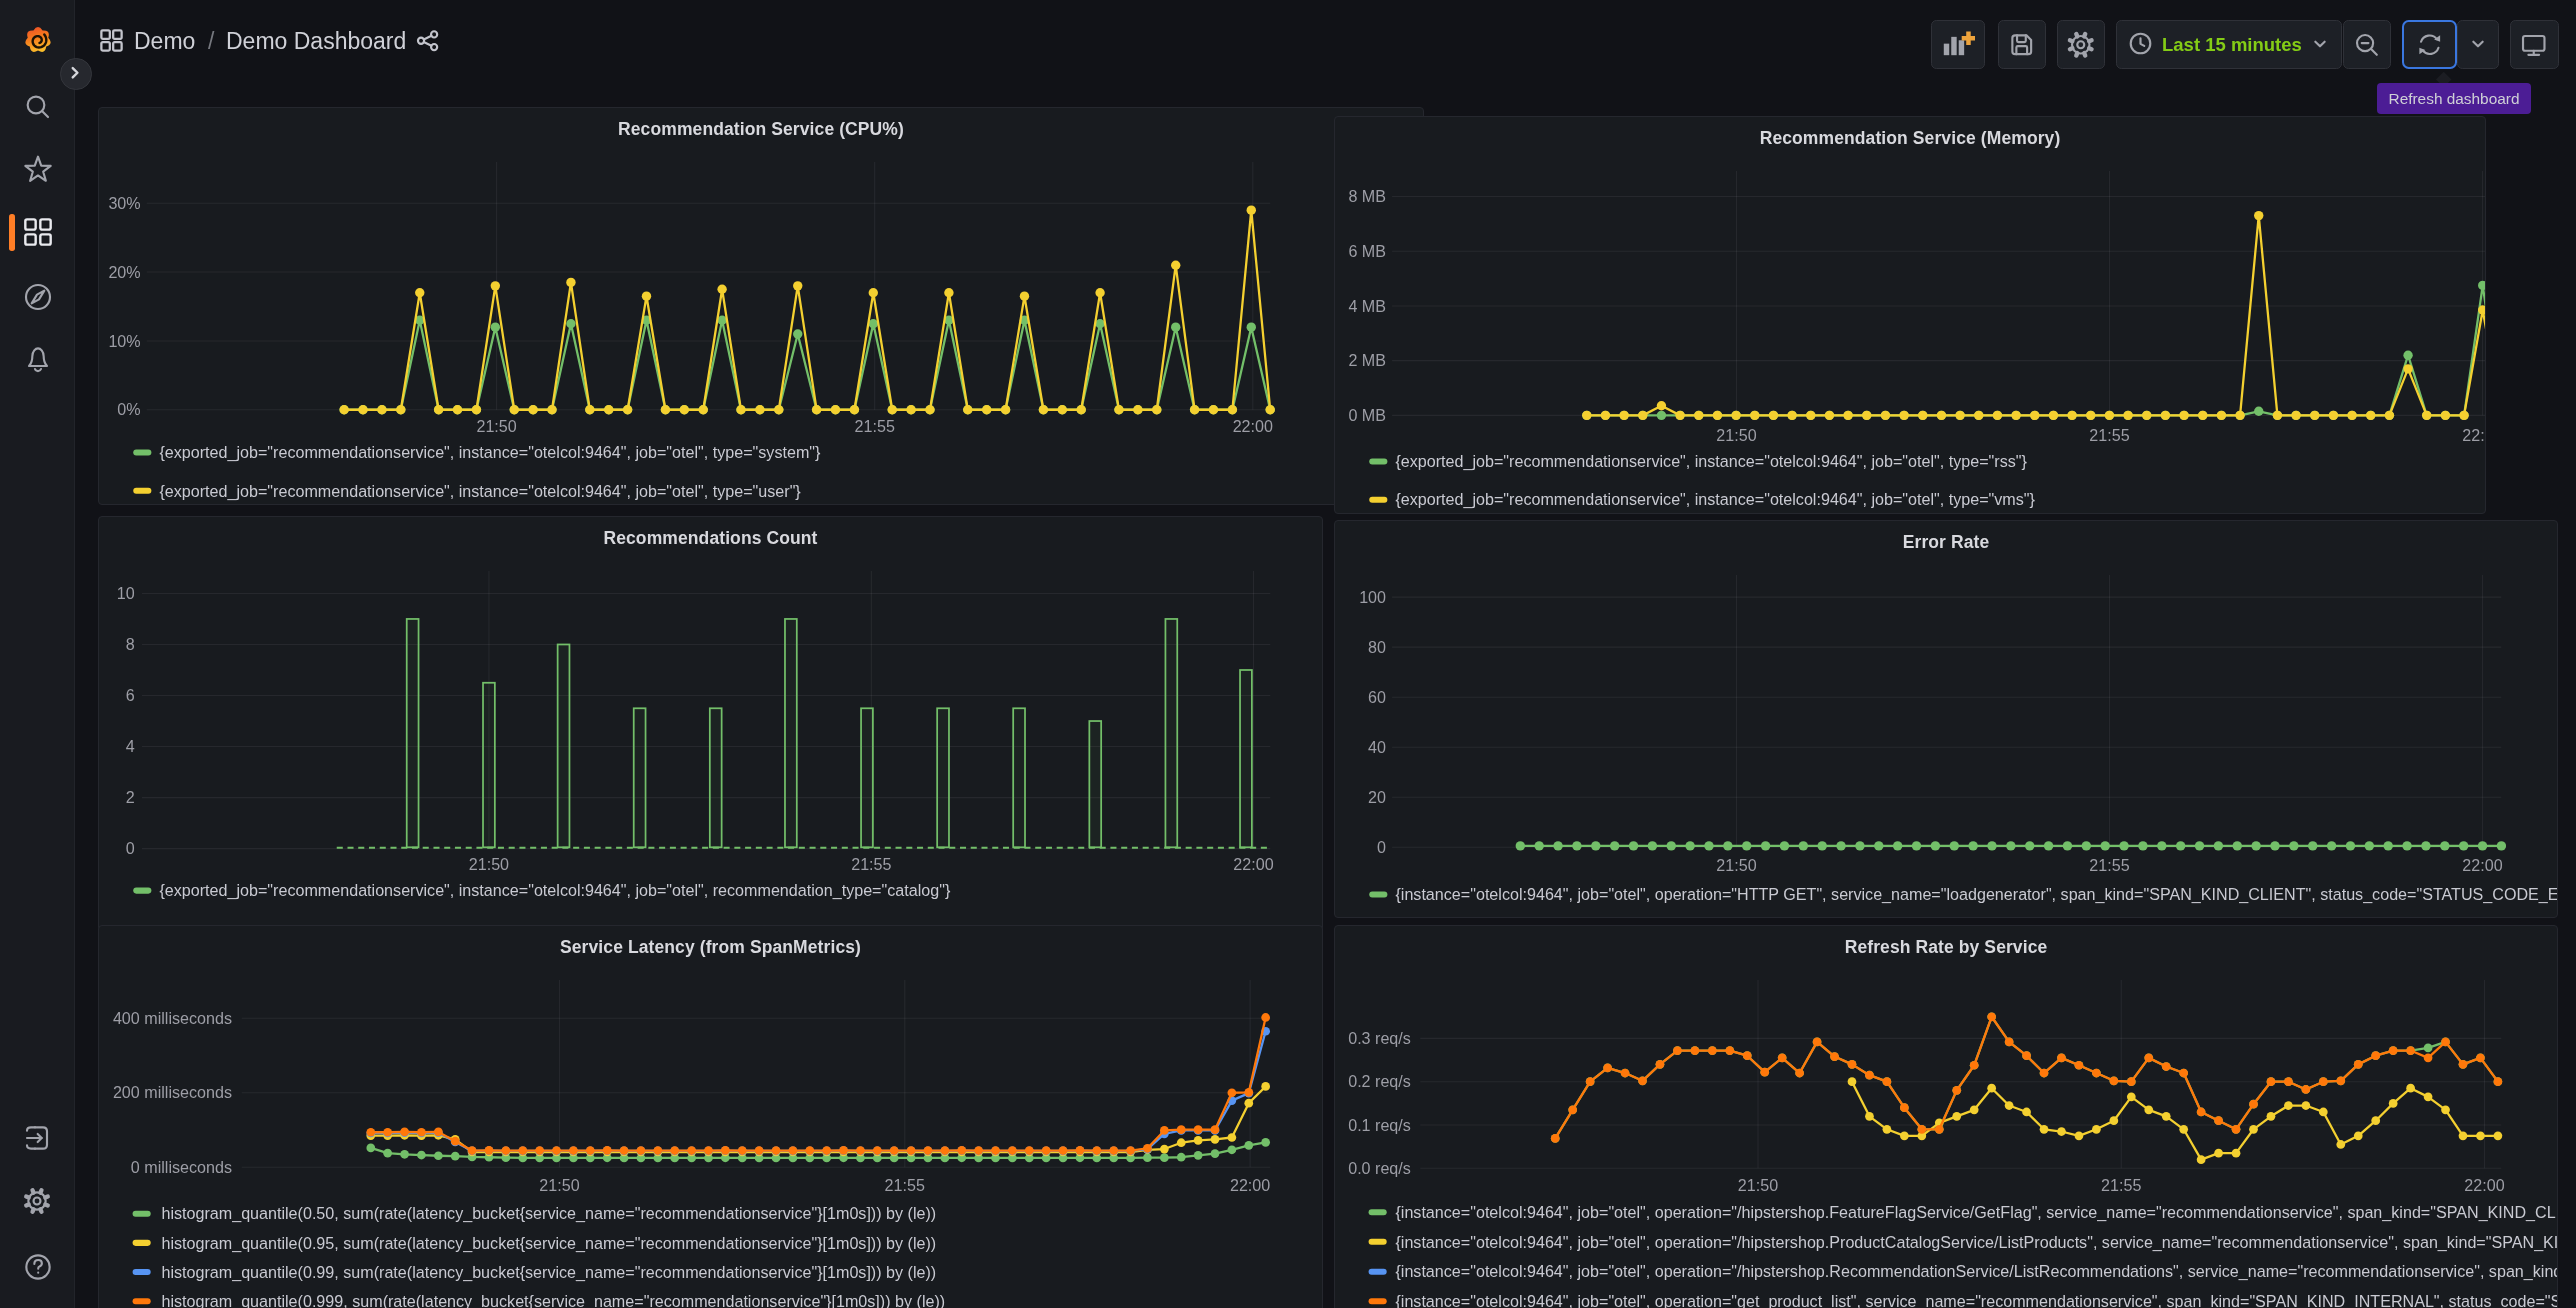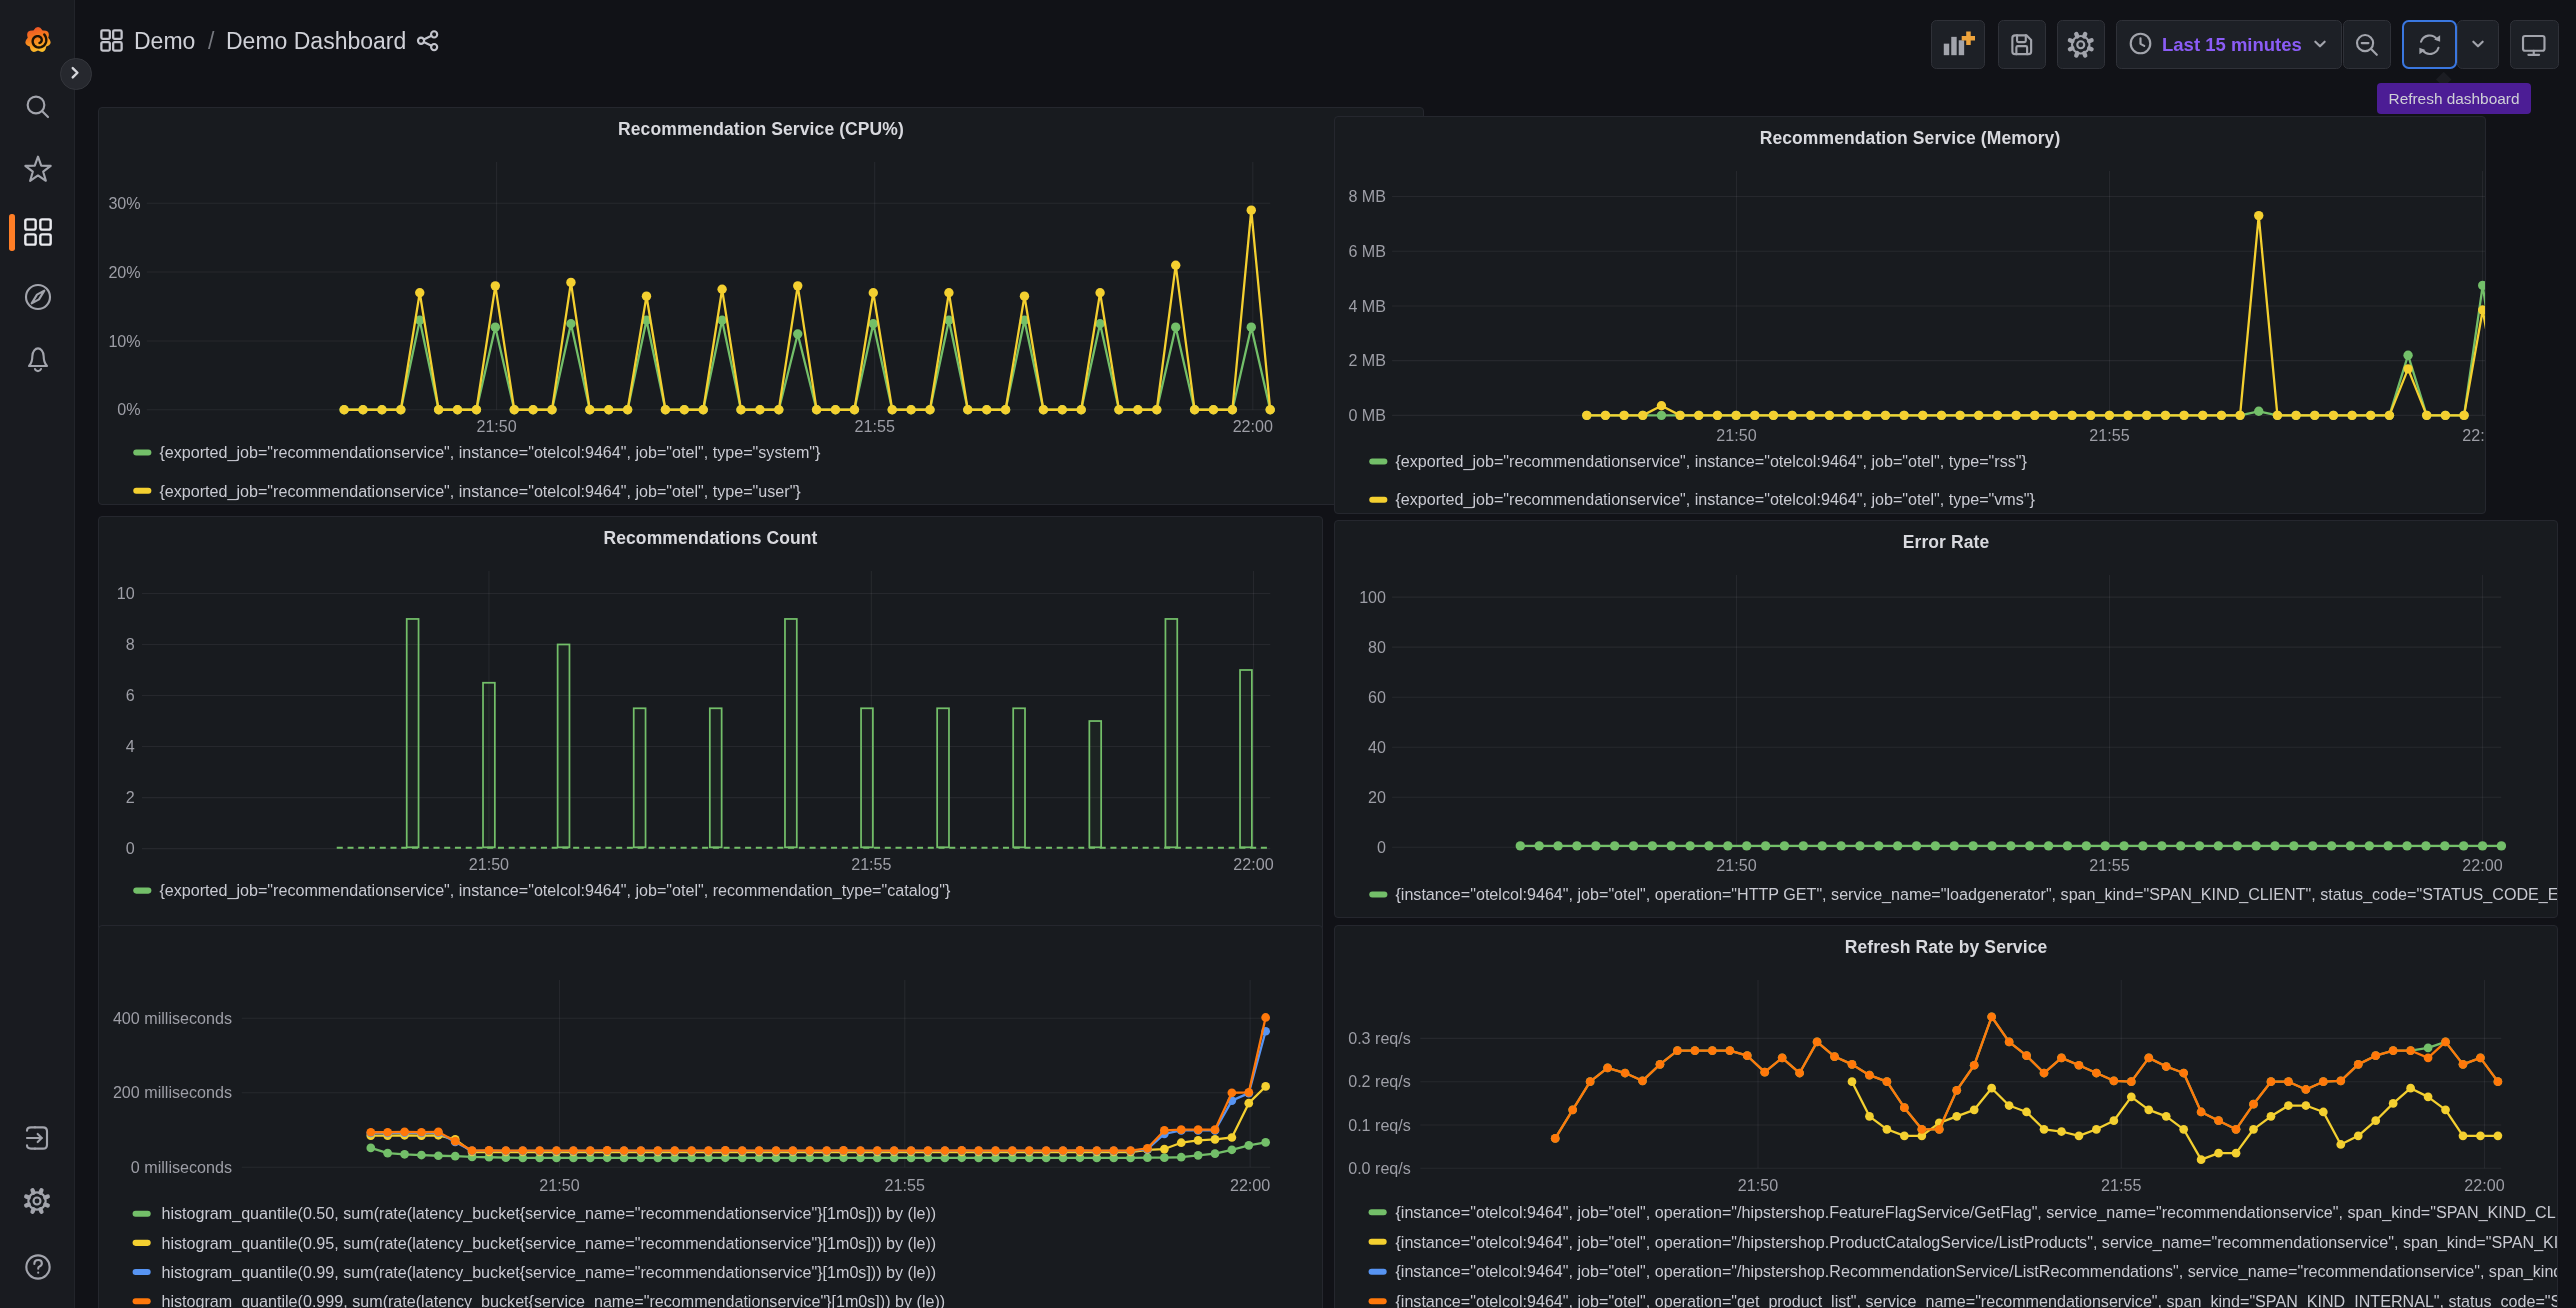--- a/index.html
+++ b/index.html
@@ -104,21 +104,21 @@
     <line x1="12.47" y1="-5.17" x2="16.17" y2="-6.70" stroke-width="6.5"></line>
   </svg>
 <div style="position:absolute;left:2116px;top:20px;width:226px;height:49px;background:#1d2026;border:1.3px solid #2f3138;border-radius:5.4px;box-sizing:border-box"></div>
 <svg style="position:absolute;left:2127px;top:30px" width="27" height="27" viewBox="-20 -20 40 40" fill="none" stroke="#a2a4ac" color="#a2a4ac" stroke-width="3.2" stroke-linecap="round" stroke-linejoin="round">
     <circle cx="0" cy="0" r="14.5"></circle>
     <path d="M 0 -7.5 V 0.5 L 5.5 3.5"></path>
   </svg>
 <svg style="position:absolute;left:2310px;top:34px" width="20" height="20" viewBox="-15 -15 30 30" fill="none" stroke="#a2a4ac" color="#a2a4ac" stroke-width="3.2" stroke-linecap="round" stroke-linejoin="round">
     <path d="M -7 -3.5 L 0 3.5 L 7 -3.5"></path>
   </svg>
-<div style="position:absolute;left:2162px;top:34px;font-size:18.5px;font-weight:bold;color:#8b5cf6">Last 15 minutes</div>
+<div style="position:absolute;left:2162px;top:34px;font-size:18.5px;font-weight:bold;color:#84cc16">Last 15 minutes</div>
 <div style="position:absolute;left:2343px;top:20px;width:48px;height:49px;background:#1d2026;border:1.3px solid #2f3138;border-radius:5.4px;box-sizing:border-box"></div>
 <svg style="position:absolute;left:2352px;top:29.5px" width="29.5" height="29.5" viewBox="-22 -22 44 44" fill="none" stroke="#a2a4ac" color="#a2a4ac" stroke-width="3.2" stroke-linecap="round" stroke-linejoin="round">
     <circle cx="-2.5" cy="-2.5" r="12"></circle>
     <line x1="6.5" y1="6.5" x2="15" y2="15"></line>
     <line x1="-7.5" y1="-2.5" x2="2.5" y2="-2.5"></line>
   </svg>
 <div style="position:absolute;left:2402px;top:20px;width:55px;height:49px;background:#1d2026;border:2.7px solid #3a77e0;border-radius:6.7px;box-sizing:border-box"></div>
 <svg style="position:absolute;left:2415px;top:29.5px" width="29.5" height="29.5" viewBox="-22 -22 44 44" fill="none" stroke="#a2a4ac" color="#a2a4ac" stroke-width="3.2" stroke-linecap="round" stroke-linejoin="round">
     <path d="M -13 -4.5 A 13.5 13.5 0 0 1 10.5 -8.5"></path>
     <path d="M 13 4.5 A 13.5 13.5 0 0 1 -10.5 8.5"></path>
@@ -500,20 +500,21 @@
       <circle cx="1624.8" cy="483.5" r="7.0" fill="#73bf69"></circle>
       <circle cx="1652.9" cy="483.5" r="7.0" fill="#73bf69"></circle>
       <circle cx="1681.0" cy="483.5" r="7.0" fill="#73bf69"></circle>
       <circle cx="1709.1" cy="483.5" r="7.0" fill="#73bf69"></circle>
       <circle cx="1737.2" cy="483.5" r="7.0" fill="#73bf69"></circle>
       <rect x="51" y="551.5" width="27" height="9" rx="4.5" fill="#73bf69"></rect>
       <text x="90" y="564.5" font-size="24.0" fill="#c9cad2">{instance="otelcol:9464", job="otel", operation="HTTP GET", service_name="loadgenerator", span_kind="SPAN_KIND_CLIENT", status_code="STATUS_CODE_ERROR"}</text>
     </svg>
   </div>
 <div class="panel" style="left:98px;top:925px;width:1225px;height:398px">
+    <div class="ptitle">Service Latency (from SpanMetrics)</div>
     <svg width="1225" height="398" viewBox="0 0 1824 592" style="position:absolute;left:0;top:0">
       <line x1="212.5" y1="137.0" x2="1744.0" y2="137.0" stroke="rgba(204,204,220,0.08)" stroke-width="1.6"></line>
       <line x1="212.5" y1="248.0" x2="1744.0" y2="248.0" stroke="rgba(204,204,220,0.08)" stroke-width="1.6"></line>
       <line x1="212.5" y1="359.0" x2="1744.0" y2="359.0" stroke="rgba(204,204,220,0.08)" stroke-width="1.6"></line>
       <line x1="685.6" y1="80.0" x2="685.6" y2="359.0" stroke="rgba(204,204,220,0.08)" stroke-width="1.6"></line>
       <line x1="1199.8" y1="80.0" x2="1199.8" y2="359.0" stroke="rgba(204,204,220,0.08)" stroke-width="1.6"></line>
       <line x1="1714.0" y1="80.0" x2="1714.0" y2="359.0" stroke="rgba(204,204,220,0.08)" stroke-width="1.6"></line>
       <text x="198.0" y="145.5" text-anchor="end" font-size="24.0" fill="#9d9ea6">400 milliseconds</text>
       <text x="198.0" y="256.5" text-anchor="end" font-size="24.0" fill="#9d9ea6">200 milliseconds</text>
       <text x="198.0" y="367.5" text-anchor="end" font-size="24.0" fill="#9d9ea6">0 milliseconds</text>

